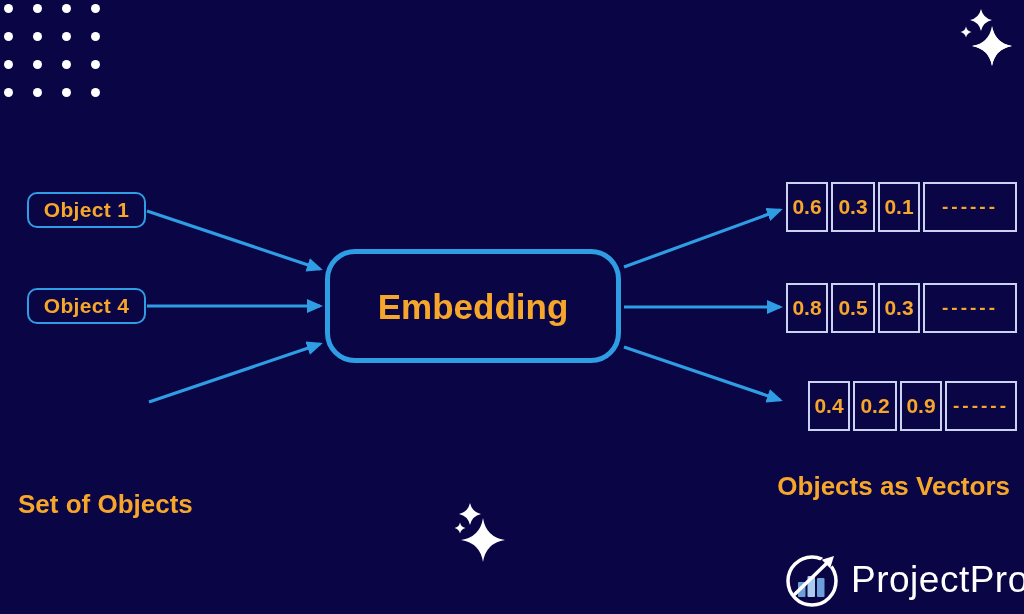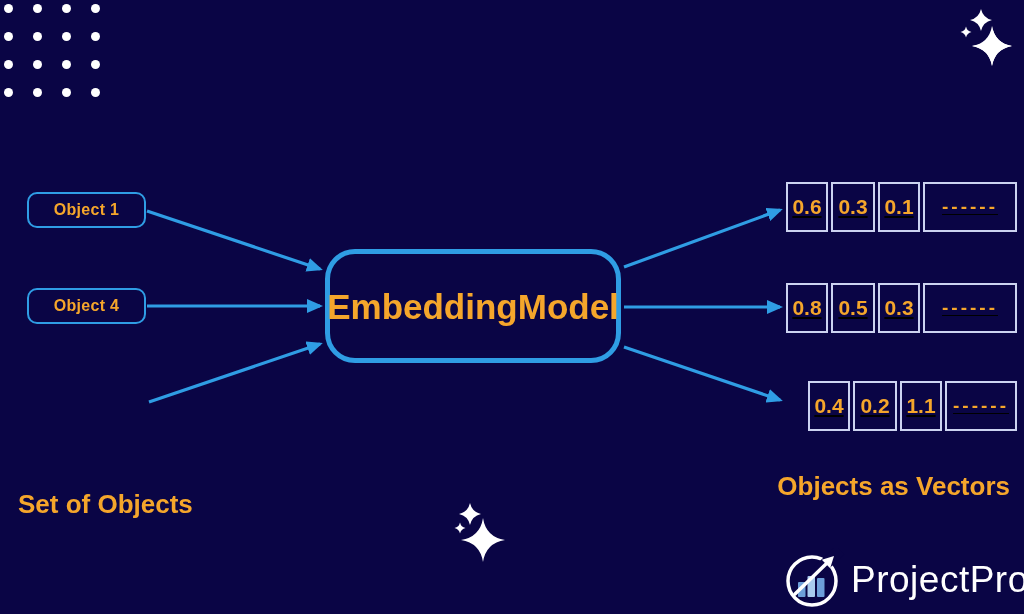--- a/index.html
+++ b/index.html
@@ -20,29 +20,29 @@
     column-gap:20px;row-gap:19px;}
   .dot{width:9px;height:9px;border-radius:50%;background:var(--white);}
   
   .arrows{position:absolute;left:0;top:0;width:1024px;height:614px;pointer-events:none;}
   .arrows line{stroke:var(--accent-blue);stroke-width:3.2;}
   .arrows marker path{fill:var(--accent-blue);}
   
   .obj-box{position:absolute;left:27px;width:119px;height:36px;
     border:2.5px solid var(--accent-blue);border-radius:10px;
     display:flex;align-items:center;justify-content:center;}
-  .obj-box span{color:var(--accent-orange);font-weight:bold;font-size:16px;letter-spacing:.3px;}
+  .obj-box span{color:var(--accent-orange);font-weight:bold;font-size:21px;letter-spacing:.3px;}
   .obj-1{top:192px;} .obj-2{top:288px;} .obj-3{top:385px;}
   
   .model-box{position:absolute;left:325px;top:249px;width:296px;height:114px;
     border:5px solid var(--accent-blue);border-radius:30px;
     display:flex;flex-direction:row;align-items:center;justify-content:center;}
   .model-box span{color:var(--accent-orange);font-weight:bold;font-size:35px;line-height:45px;}
   
-  .vector{position:absolute;left:786px;width:231px;height:50px;display:flex;gap:3px;text-decoration:underline;}
+  .vector{position:absolute;left:786px;width:231px;height:50px;display:flex;gap:3px;}
   .vec-1{top:182px;} .vec-2{top:283px;text-align:right;} .vec-3{top:381px;padding-left:22px;}
   .cell{border:2px solid var(--vector-border);display:flex;align-items:center;justify-content:center;
     color:var(--accent-orange);font-weight:bold;font-size:21px;}
   .cell.c0{width:42px;} .cell.c1{width:44px;} .cell.c2{width:42px;}
   .cell.c3{flex:1;letter-spacing:3px;font-size:19px;}
   
   .caption{position:absolute;top:471px;color:var(--accent-orange);font-weight:bold;font-size:26px;}
   .caption-left{left:18px;margin-top:18px;}
   .caption-right{right:14px;}
   
@@ -105,39 +105,38 @@
 
   <div class="obj-box obj-1">
     <span>Object 1</span>
   </div>
   <div class="obj-box obj-2">
     <span>Object 4</span>
   </div>
 
   <div class="model-box">
     <span>Embedding</span>
-    <span>Model</span>
   </div>
 
   <div class="vector vec-1">
     <div class="cell c0">0.6</div>
     <div class="cell c1">0.3</div>
     <div class="cell c2">0.1</div>
     <div class="cell c3">------</div>
   </div>
   <div class="vector vec-2">
     <div class="cell c0">0.8</div>
     <div class="cell c1">0.5</div>
     <div class="cell c2">0.3</div>
     <div class="cell c3">------</div>
   </div>
   <div class="vector vec-3">
     <div class="cell c0">0.4</div>
     <div class="cell c1">0.2</div>
-    <div class="cell c2">1.1</div>
+    <div class="cell c2">0.9</div>
     <div class="cell c3">------</div>
   </div>
 
   <div class="caption caption-left">Set of Objects</div>
   <div class="caption caption-right">Objects as Vectors</div>
 
   <div class="logo">
     <svg width="64" height="64" viewBox="0 0 64 64">
       <circle cx="30" cy="33" r="24" fill="none" stroke="#ffffff" stroke-width="3.5"></circle>
       <line x1="36" y1="23" x2="58" y2="2" stroke="var(--bg,#0a0545)" stroke-width="12"></line>

